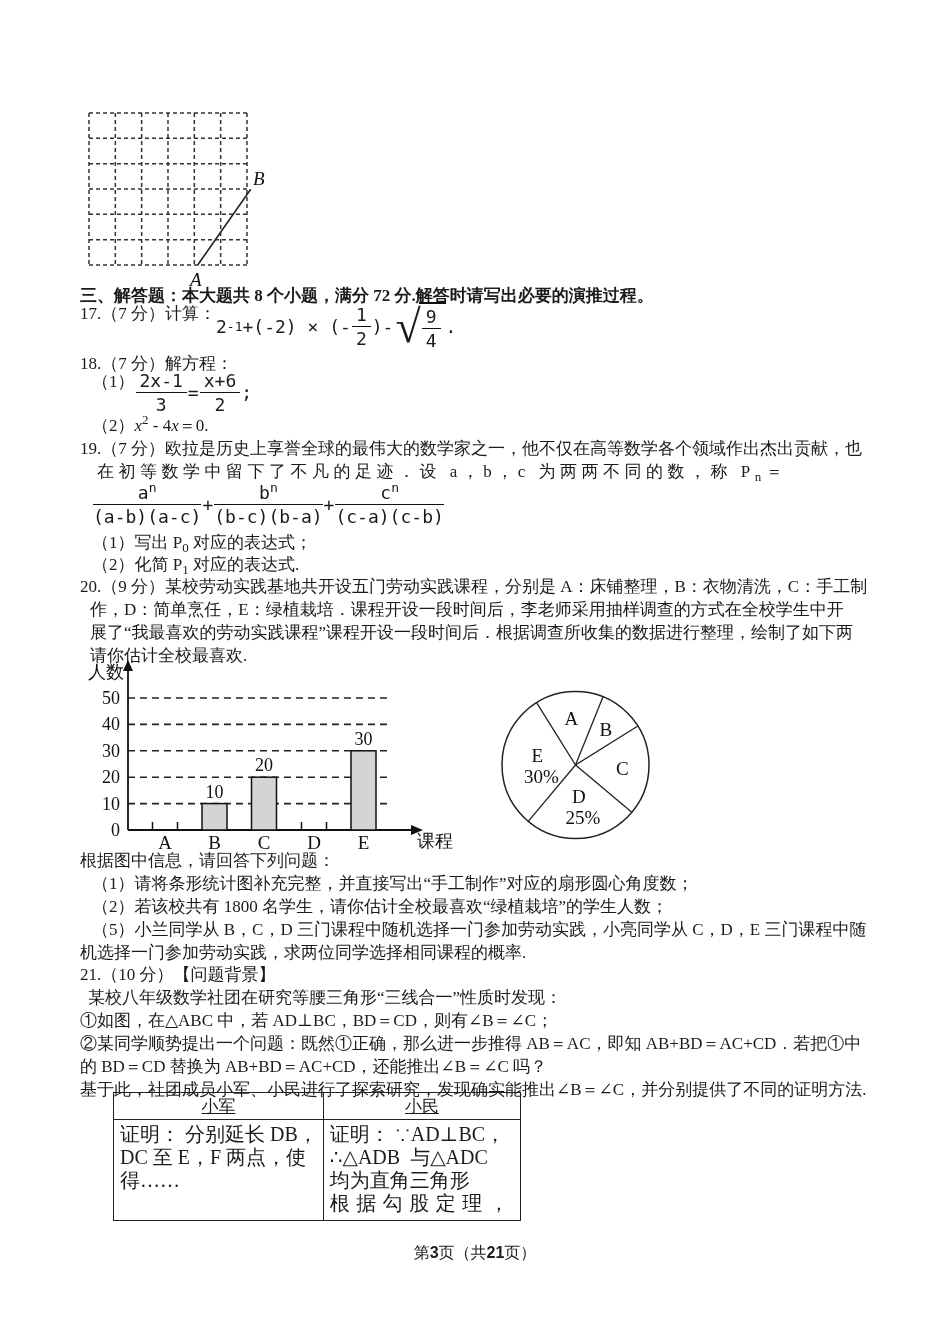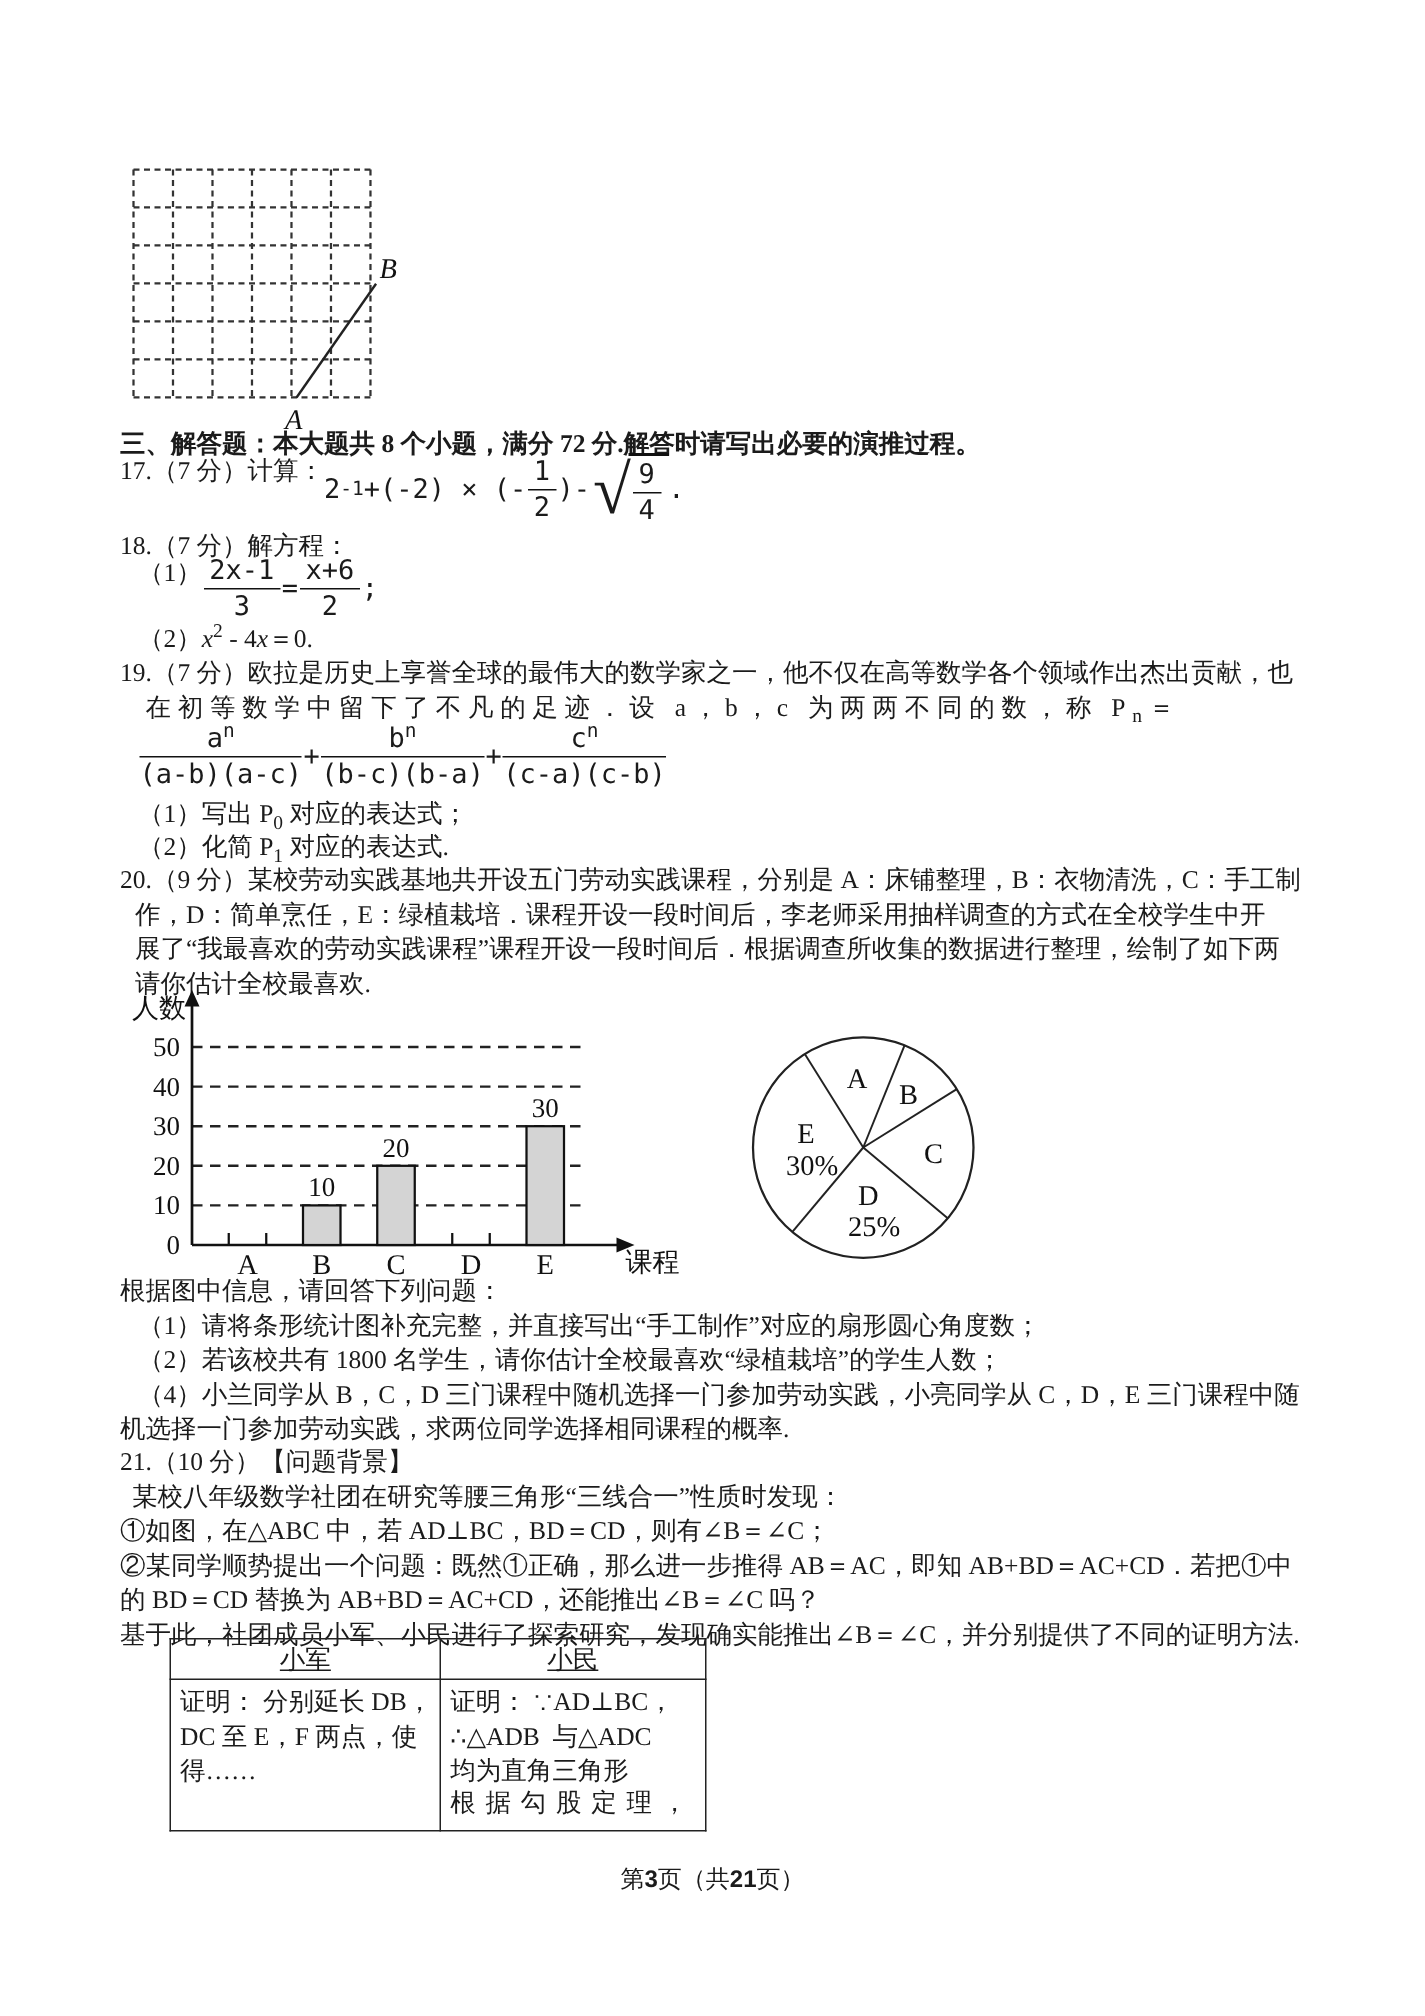--- a/index.html
+++ b/index.html
@@ -18,22 +18,22 @@
   .rad{font-size:46px;line-height:40px;font-family:"Liberation Serif",serif;margin:0 -2px 0 2px;font-weight:400;}
   .vinc{display:inline-block;border-top:2px solid #111;padding:2px 4px 0 2px;}
   .spread{letter-spacing:4.5px;}
   .ital{font-style:italic;}
   svg text{font-family:"Liberation Serif","DejaVu Serif",serif;fill:#111;}
   .fig-label{font-style:italic;font-size:19px;}
   table.proof{border-collapse:collapse;font-size:17px;}
   table.proof td,table.proof th{border:1.6px solid #222;font-weight:normal;}
   table.proof th{height:26px;text-align:center;padding:0 4px;text-decoration:underline;}
   table.proof td{vertical-align:top;padding:3px 5px 5px 6px;}
-  .tline{font-size:17px;line-height:23px;white-space:pre;}
-  .t-col2 .tline:nth-child(4){letter-spacing:6.5px;font-family:Liberation Mono, monospace;}
+  .tline{font-size:20px;line-height:23px;white-space:pre;}
+  .t-col2 .tline:nth-child(4){letter-spacing:6.5px;}
   .footer{width:950px;text-align:center;font-size:16px;}
   .footer .num{font-weight:bold;font-family:"Liberation Sans","DejaVu Sans",sans-serif;}
 </style>
 </head>
 <body>
 
 <svg class="abs" style="left:86px;top:106px" width="200" height="195">
   <g id="grid-g">
       <line x1="3" y1="7" x2="3" y2="158.98" stroke="#333" stroke-width="1.5" stroke-dasharray="4 3"></line>
       <line x1="3" y1="7" x2="160.98" y2="7" stroke="#333" stroke-width="1.5" stroke-dasharray="4 3"></line>
@@ -165,21 +165,21 @@
     <text x="127.42541292422213" y="97.28134452492365" text-anchor="middle" font-size="19">C</text>
     <line x1="80.5" y1="87" x2="136.80426656924487" y2="134.24488931196063" stroke="#222222" stroke-width="1.3"></line>
     <text x="83.8310924878155" y="125.07456136106651" text-anchor="middle" font-size="19"><tspan x="83.8310924878155" dy="0">D</tspan><tspan x="87.8310924878155" dy="21">25%</tspan></text>
     <line x1="80.5" y1="87" x2="33.25511068803936" y2="143.30426656924487" stroke="#222222" stroke-width="1.3"></line>
     <text x="42.37310199906952" y="84.33390757349954" text-anchor="middle" font-size="19"><tspan x="42.37310199906952" dy="0">E</tspan><tspan x="46.37310199906952" dy="21">30%</tspan></text>
   </svg>
 
 <div class="abs line" style="left:80px;top:849px">根据图中信息，请回答下列问题：</div>
 <div class="abs line" style="left:92px;top:872px">（1）请将条形统计图补充完整，并直接写出“手工制作”对应的扇形圆心角度数；</div>
 <div class="abs line" style="left:92px;top:895px">（2）若该校共有 1800 名学生，请你估计全校最喜欢“绿植栽培”的学生人数；</div>
-<div class="abs line" style="left:92px;top:918px">（4）小兰同学从 B，C，D 三门课程中随机选择一门参加劳动实践，小亮同学从 C，D，E 三门课程中随</div>
+<div class="abs line" style="left:92px;top:918px">（5）小兰同学从 B，C，D 三门课程中随机选择一门参加劳动实践，小亮同学从 C，D，E 三门课程中随</div>
 <div class="abs line" style="left:80px;top:941px">机选择一门参加劳动实践，求两位同学选择相同课程的概率.</div>
 
 <div class="abs line" style="left:80px;top:963px">21.（10 分）【问题背景】</div>
 <div class="abs line" style="left:88px;top:986px">某校八年级数学社团在研究等腰三角形“三线合一”性质时发现：</div>
 <div class="abs line" style="left:80px;top:1009px">①如图，在△ABC 中，若 AD⊥BC，BD＝CD，则有∠B＝∠C；</div>
 <div class="abs line" style="left:80px;top:1032px">②某同学顺势提出一个问题：既然①正确，那么进一步推得 AB＝AC，即知 AB+BD＝AC+CD．若把①中</div>
 <div class="abs line" style="left:80px;top:1055px">的 BD＝CD 替换为 AB+BD＝AC+CD，还能推出∠B＝∠C 吗？</div>
 <div class="abs line" style="left:80px;top:1078px">基于此，社团成员小军、小民进行了探索研究，发现确实能推出∠B＝∠C，并分别提供了不同的证明方法.</div>
 
 <table class="proof abs" style="left:113px;top:1092px">

